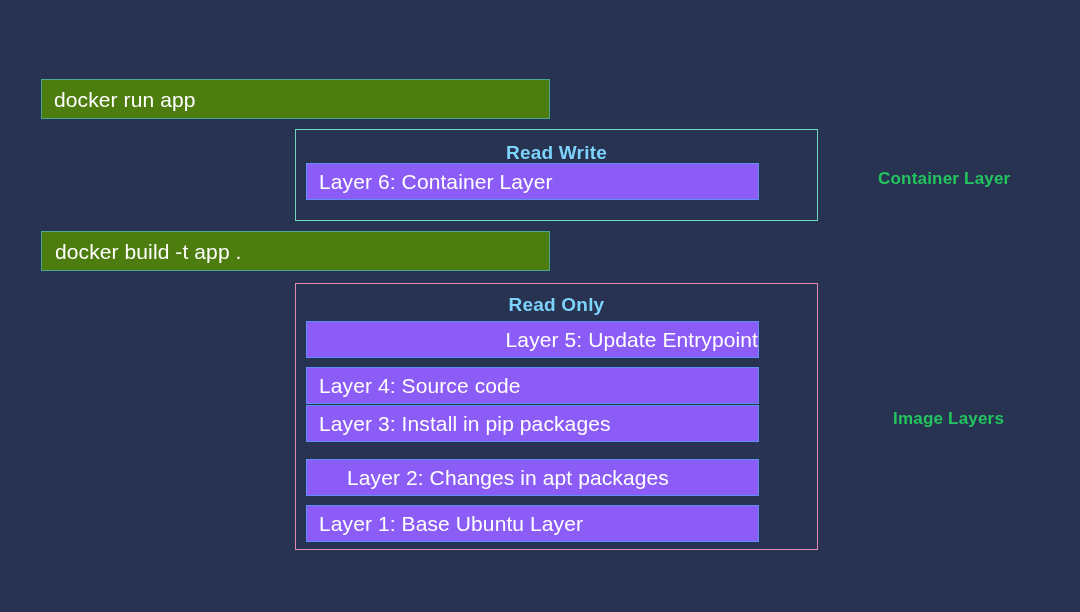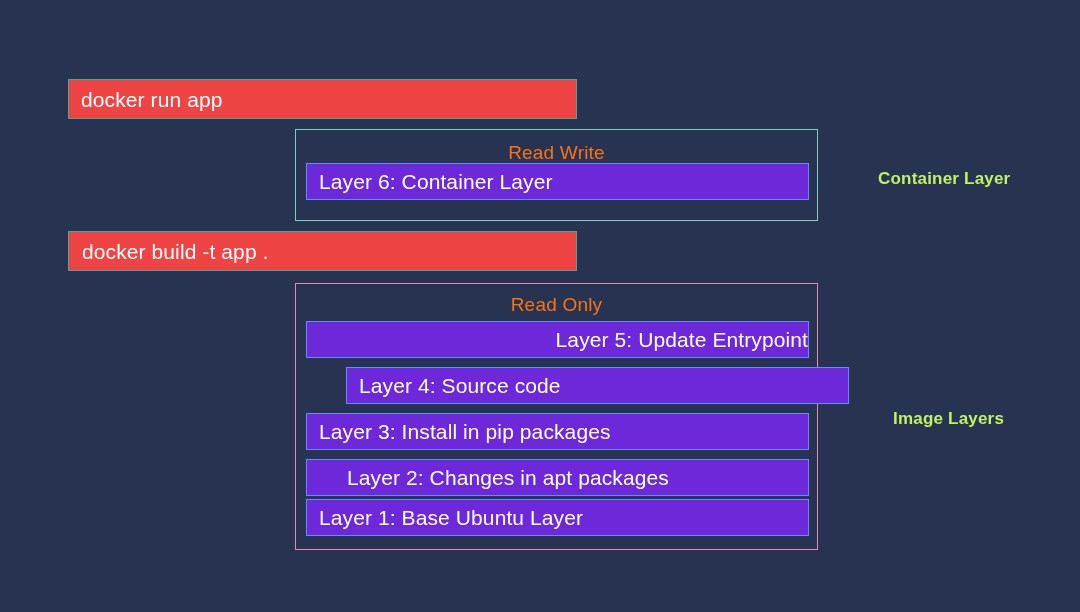--- a/index.html
+++ b/index.html
@@ -20,31 +20,30 @@
   .canvas {
     position: relative;
     width: 1080px;
     height: 612px;
   }
 
   
   .cmd-bar {
     position: absolute;
     box-sizing: border-box;
-    background: #ef4444;
+    background: #4d7c0f;
     border: 1px solid #4aa98c;
     display: flex;
     align-items: center;
     padding-left: 12px;
     color: #ffffff;
     font-size: 21px;
     font-weight: 400;
     letter-spacing: 0.1px;
     line-height: 1;
-    margin-left: 27px;
   }
   .cmd-run   { left: 41px; top: 79px;  width: 509px; height: 40px; }
   .cmd-build { left: 41px; top: 231px; width: 509px; height: 40px; padding-left: 13px; }
 
   
   .group-box {
     position: absolute;
     box-sizing: border-box;
     background: transparent;
   }
@@ -54,52 +53,52 @@
   }
   .group-ro {
     left: 295px; top: 283px; width: 523px; height: 267px;
     border: 1.5px solid #e08ab4;
   }
   .group-title {
     position: absolute;
     left: 0;
     right: 0;
     text-align: center;
-    color: #f97316;
+    color: #7dd3fc;
     font-size: 19px;
-    font-weight: 400;
+    font-weight: 700;
     line-height: 1;
     letter-spacing: 0.2px;
   }
   .group-rw .group-title { top: 13px; }
   .group-ro .group-title { top: 11px; }
 
   
   .layer-bar {
     position: absolute;
     box-sizing: border-box;
-    background: #6d28d9;
+    background: #8b5cf6;
     border: 1px solid #5f8dfa;
     display: flex;
     align-items: center;
     padding-left: 12px;
     color: #ffffff;
     font-size: 21px;
     font-weight: 400;
     letter-spacing: 0.1px;
     line-height: 1;
     left: 10px;
-    width: 503px;
+    width: 453px;
     height: 37px;
   }
 
   
   .side-label {
     position: absolute;
-    color: #bef264;
+    color: #22c55e;
     font-size: 17px;
     font-weight: bold;
     letter-spacing: 0.2px;
     line-height: 1;
     white-space: nowrap;
   }
   .side-container { left: 878px; top: 170px; }
   .side-image     { left: 893px; top: 410px; text-align: center; }
 </style>
 </head>
@@ -122,33 +121,33 @@
     <span>docker build -t app .</span>
   </div>
 
   <div class="group-box group-ro">
     <div class="group-title">Read Only</div>
 
     <div class="layer-bar" style="top: 37px; justify-content: flex-end;">
       <span>Layer 5: Update Entrypoint</span>
     </div>
 
-    <div class="layer-bar" style="top: 83px; margin-left: 40px;">
+    <div class="layer-bar" style="top: 83px;">
       <span>Layer 4: Source code</span>
     </div>
 
-    <div class="layer-bar" style="top: 129px;">
+    <div class="layer-bar" style="top: 121px;">
       <span>Layer 3: Install in pip packages</span>
     </div>
 
     <div class="layer-bar" style="top: 175px; padding-left: 40px;">
       <span>Layer 2: Changes in apt packages</span>
     </div>
 
-    <div class="layer-bar" style="top: 215px;">
+    <div class="layer-bar" style="top: 221px;">
       <span>Layer 1: Base Ubuntu Layer</span>
     </div>
   </div>
 
   <div class="side-label side-container">Container Layer</div>
 
   <div class="side-label side-image">Image Layers</div>
 
 </div>
 

